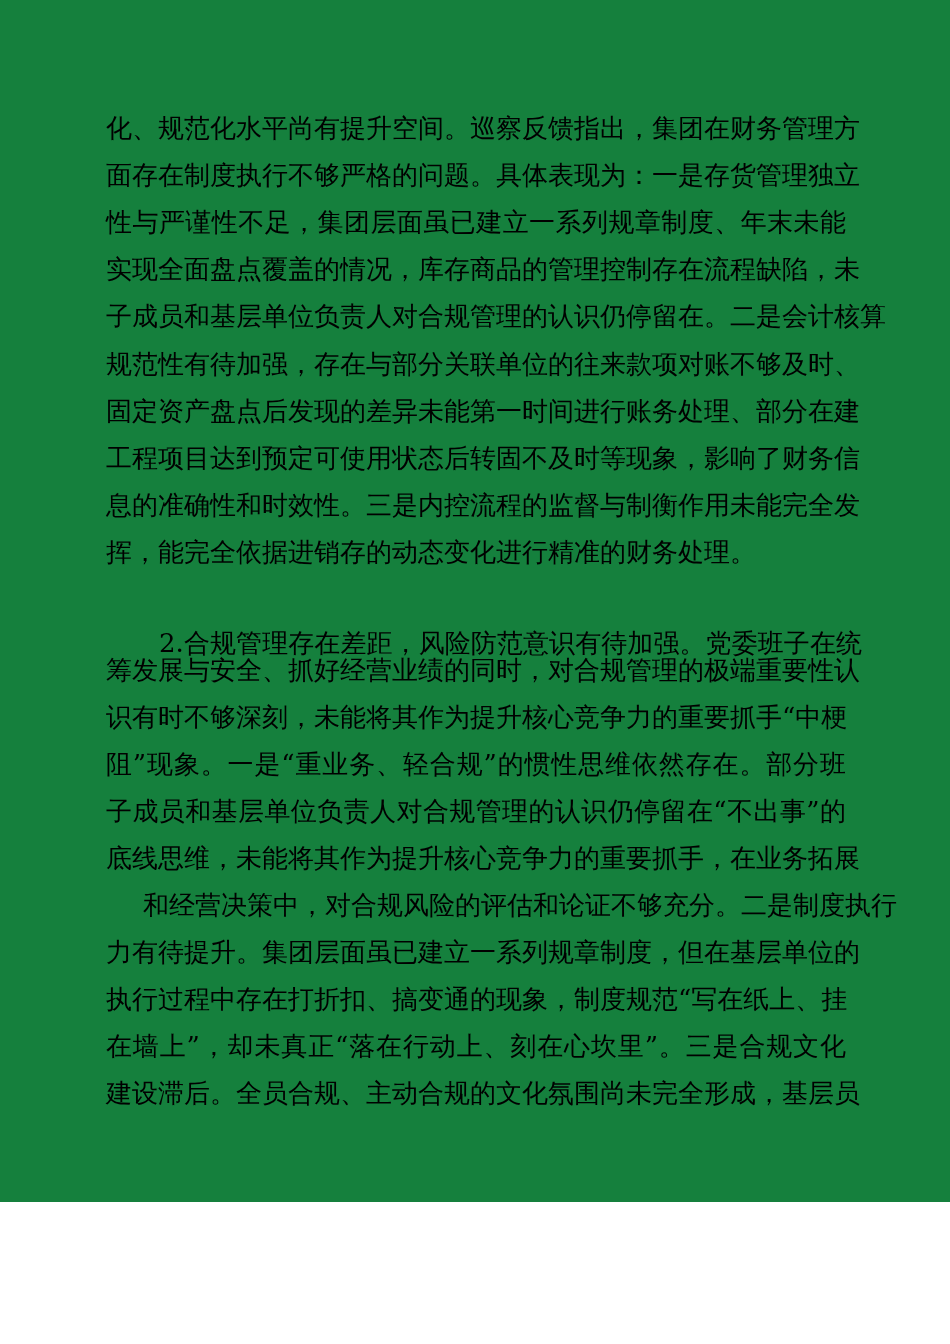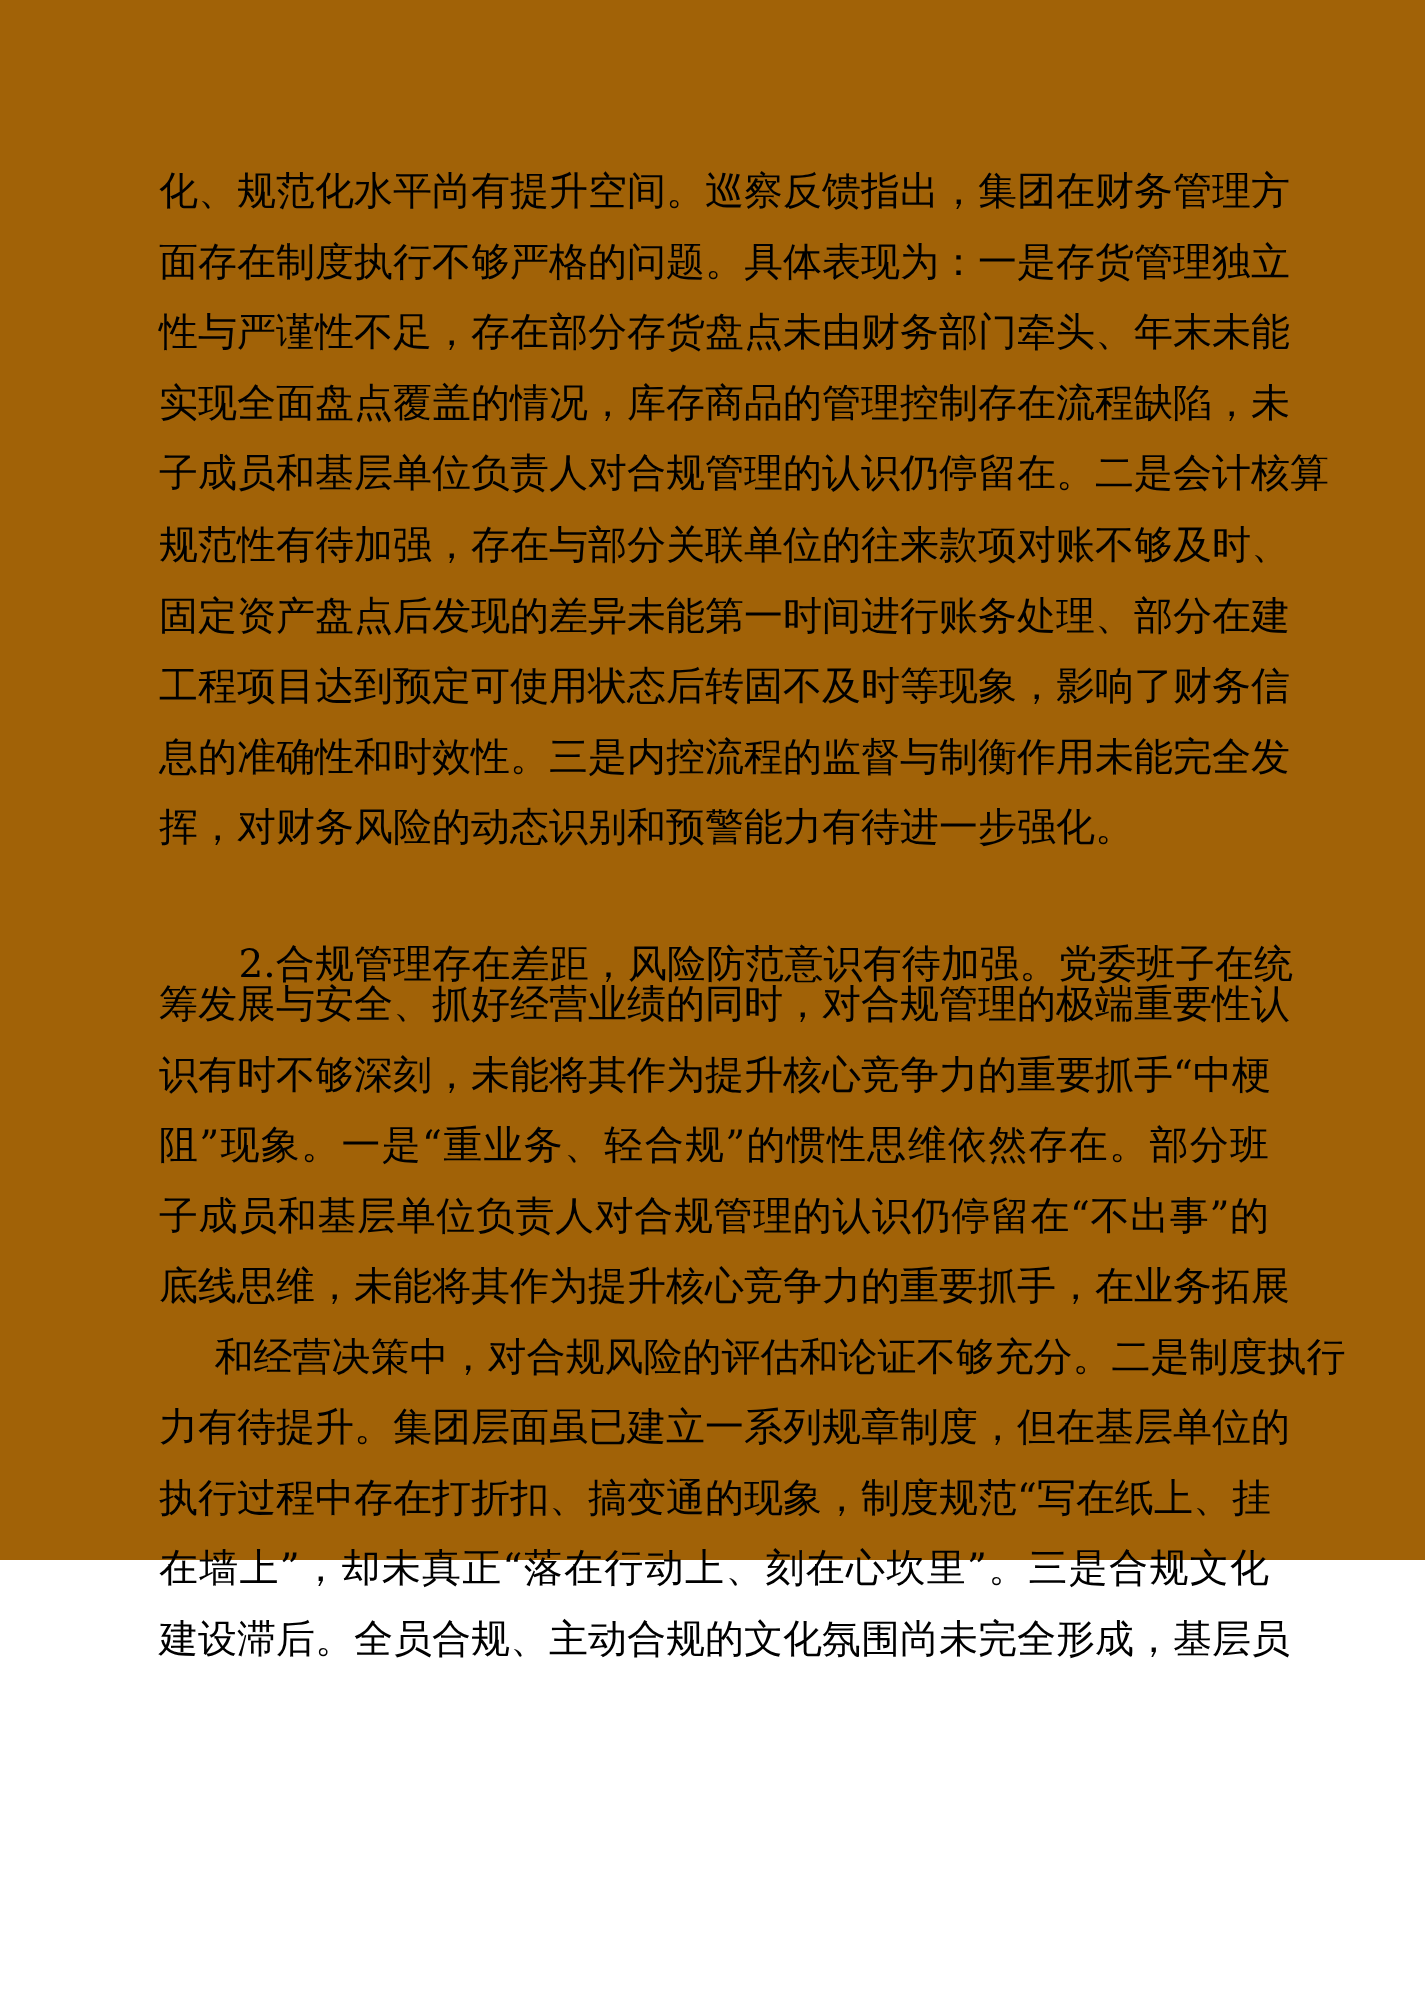--- a/index.html
+++ b/index.html
@@ -12,22 +12,22 @@
       height: 1344px;
       position: relative;
       overflow: hidden;
       font-family: "DejaVu Serif", "Liberation Serif", serif;
       color: #000000;
     }
     .page {
       position: absolute;
       left: 0; top: 0;
       width: 950px;
-      height: 1040px;
-      background: #a16207;
+      height: 1202px;
+      background: #15803d;
     }
     .line {
       position: absolute;
       left: 106px;
       width: 740px;
       height: 40px;
       font-size: 26px;
       line-height: 40px;
       white-space: nowrap;
       text-align: justify;
@@ -44,28 +44,28 @@
     }
   </style>
 </head>
 <body>
 
 <div class="page">
 
   <div>
     <div class="line" style="top:108px;">化、规范化水平尚有提升空间。巡察反馈指出，集团在财务管理方</div>
     <div class="line" style="top:155px;">面存在制度执行不够严格的问题。具体表现为：一是存货管理独立</div>
-    <div class="line" style="top:202px;">性与严谨性不足，存在部分存货盘点未由财务部门牵头、年末未能</div>
+    <div class="line" style="top:202px;">性与严谨性不足，集团层面虽已建立一系列规章制度、年末未能</div>
     <div class="line" style="top:249px;">实现全面盘点覆盖的情况，库存商品的管理控制存在流程缺陷，未</div>
     <div class="line" style="top:296px;">子成员和基层单位负责人对合规管理的认识仍停留在。二是会计核算</div>
     <div class="line" style="top:344px;">规范性有待加强，存在与部分关联单位的往来款项对账不够及时、</div>
     <div class="line" style="top:391px;">固定资产盘点后发现的差异未能第一时间进行账务处理、部分在建</div>
     <div class="line" style="top:438px;">工程项目达到预定可使用状态后转固不及时等现象，影响了财务信</div>
     <div class="line" style="top:485px;">息的准确性和时效性。三是内控流程的监督与制衡作用未能完全发</div>
-    <div class="line last" style="top:532px;">挥，对财务风险的动态识别和预警能力有待进一步强化。</div>
+    <div class="line last" style="top:532px;">挥，能完全依据进销存的动态变化进行精准的财务处理。</div>
   </div>
 
   <div>
     <div class="line indent" style="top:603px;">2.合规管理存在差距，风险防范意识有待加强。党委班子在统</div>
     <div class="line" style="top:650px;">筹发展与安全、抓好经营业绩的同时，对合规管理的极端重要性认</div>
     <div class="line" style="top:697px;">识有时不够深刻，未能将其作为提升核心竞争力的重要抓手“中梗</div>
     <div class="line" style="top:744px;">阻”现象。一是“重业务、轻合规”的惯性思维依然存在。部分班</div>
     <div class="line" style="top:791px;">子成员和基层单位负责人对合规管理的认识仍停留在“不出事”的</div>
     <div class="line" style="top:838px;">底线思维，未能将其作为提升核心竞争力的重要抓手，在业务拓展</div>
     <div class="line" style="top:885px;margin-left:37px;">和经营决策中，对合规风险的评估和论证不够充分。二是制度执行</div>

